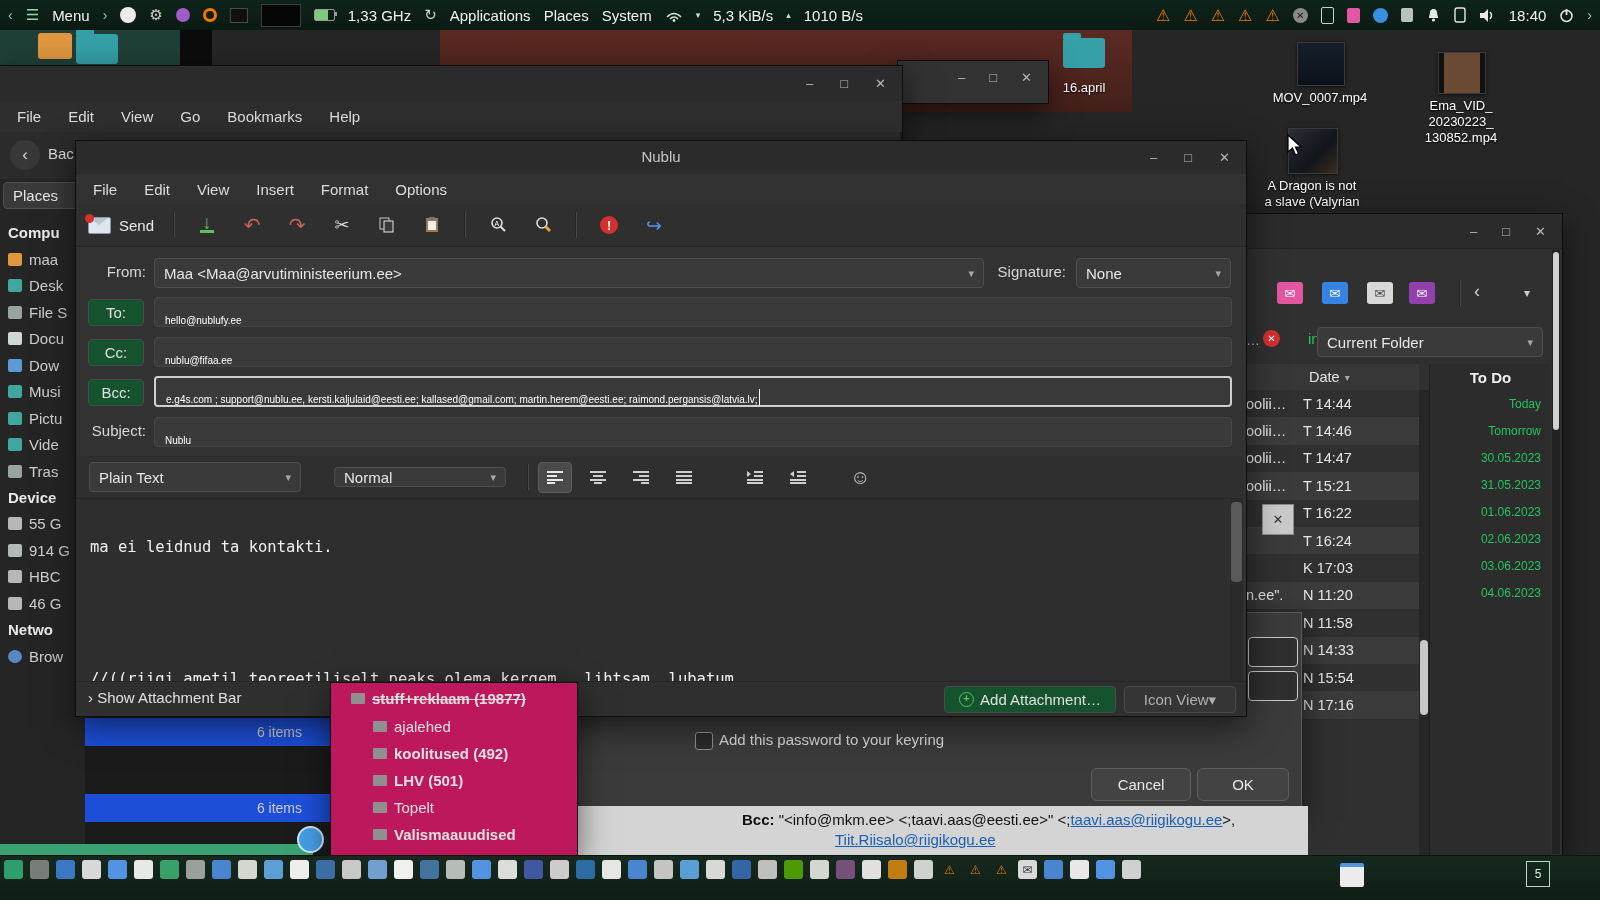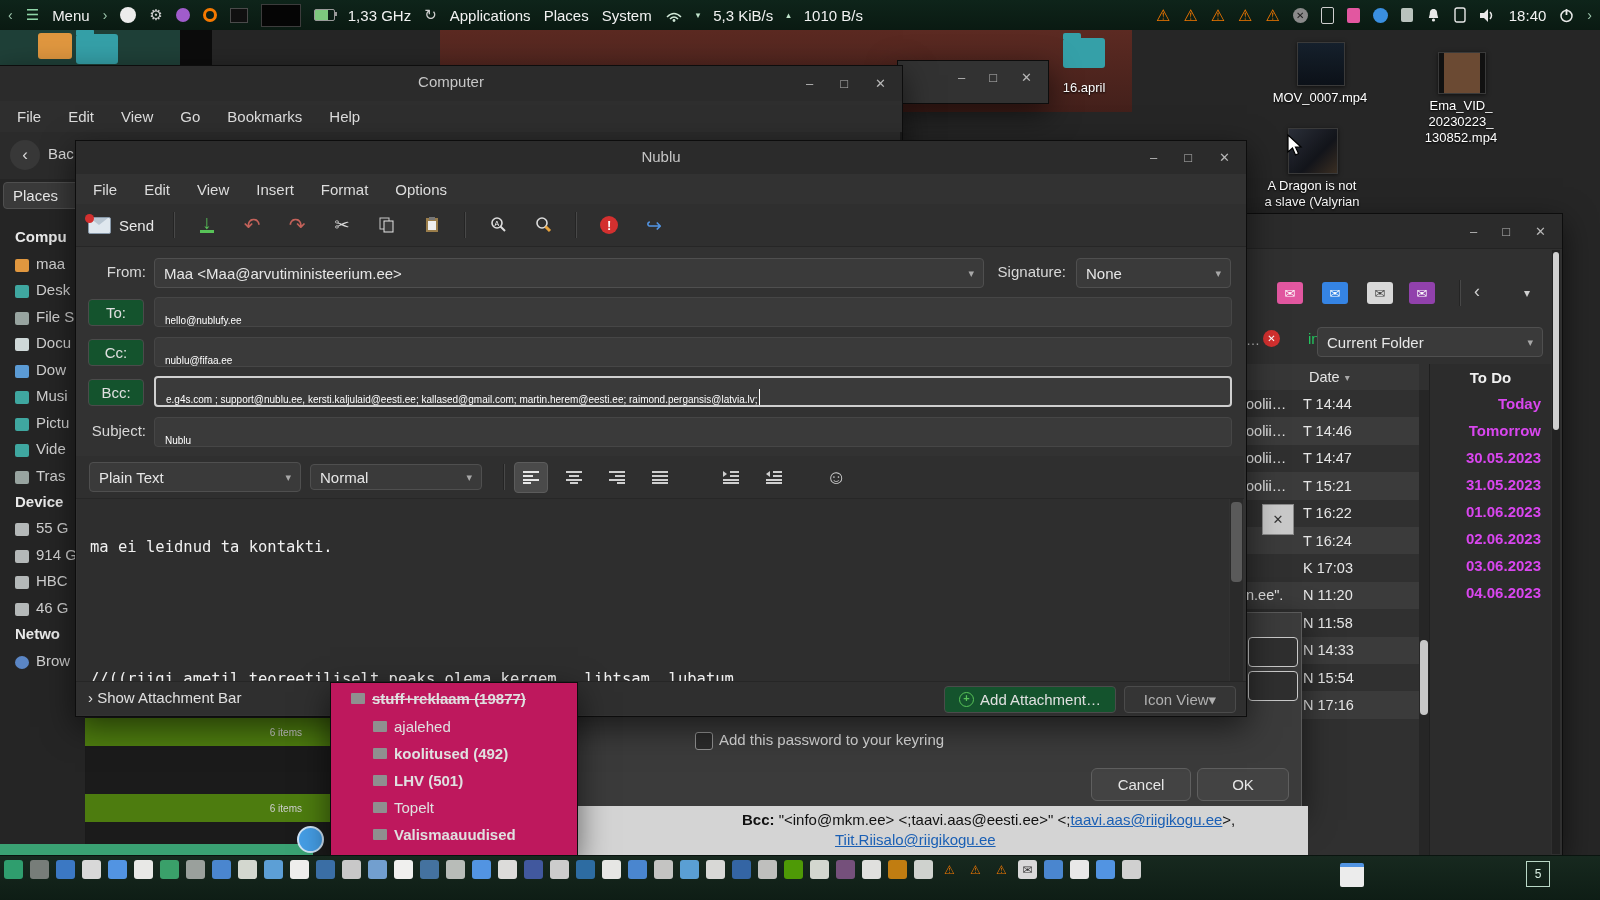--- a/index.html
+++ b/index.html
@@ -50,26 +50,26 @@
   .combo .cv{flex:1;white-space:nowrap;overflow:hidden}
   .combo .dd{color:#a8a8a8;font-size:11px;margin-left:6px}
   .field{background:#3a3a3a;border:1px solid #464646;border-radius:4px;color:#ffffff;display:flex;align-items:flex-end;padding:0 10px;font-size:10px;white-space:nowrap;overflow:hidden;box-sizing:border-box}
   .field.focus{border:2px solid #cfcfcf}
   .caret{display:inline-block;width:1px;height:16px;background:#fff;margin-left:1px}
   .btnlab{background:#14532d;border:1px solid #4b4b4b;border-radius:4px;color:#e0e0e0;display:flex;align-items:center;justify-content:center;font-size:15px;box-sizing:border-box}
   .pushbtn{background:#434343;border:1px solid #5f5f5f;border-radius:6px;color:#e6e6e6;display:flex;align-items:center;justify-content:center;font-size:15px;box-sizing:border-box}
   .sep{width:1px;background:#242424;border-right:1px solid #484848;height:26px}
   
   #fm .rowlab{font-size:15px;color:#cfcfcf}
-  .sb-row{position:absolute;left:15px;width:85px;height:26px;display:flex;align-items:flex-end;gap:7px;box-sizing:border-box;overflow:hidden;white-space:nowrap}
+  .sb-row{position:absolute;left:8px;width:85px;height:26px;display:flex;align-items:center;gap:7px;box-sizing:border-box;overflow:hidden;white-space:nowrap}
   .sb-head{font-weight:bold;color:#e9e9e9;font-size:15px}
   .sb-ic{width:14px;height:13px;border-radius:2px;flex:0 0 auto}
   .ic-or{background:#e0973f}.ic-te{background:#3fa7a0}.ic-gr{background:#98a4a0}.ic-wh{background:#cfd8d8}
   .ic-bl{background:#5b9bd5}.ic-dr{background:#b4b8b8}.ic-gl{background:#5b86c5;border-radius:50%}
-  .statusbar{position:absolute;background:#4d7c0f;color:#cfcfcf;font-size:10px;display:flex;align-items:center;justify-content:flex-end;padding-right:30px;box-sizing:border-box}
+  .statusbar{position:absolute;background:#1d4ed8;color:#cfcfcf;font-size:14px;display:flex;align-items:center;justify-content:flex-end;padding-right:30px;box-sizing:border-box}
   
   .ctool{position:absolute;left:0;top:63px;right:0;height:42px;background:#2f2f2f;border-bottom:1px solid #262626;display:flex;align-items:center;gap:19px;padding-left:12px}
   .tico{display:inline-flex;align-items:center;justify-content:center;width:26px;height:26px}
   .envelope{position:relative;width:21px;height:15px;background:#dfe7ee;border:1px solid #8899aa;border-radius:2px}
   .envelope:before{content:"";position:absolute;left:1px;top:0;border-left:9px solid transparent;border-right:9px solid transparent;border-top:7px solid #b9c6d2}
   .redbadge{position:absolute;left:-4px;top:-4px;width:9px;height:9px;border-radius:50%;background:#d3302f}
   .sendlab{color:#e8e8e8;font-size:15px;margin-left:8px}
   .dl-arrow{color:#58c358;font-size:19px;font-weight:bold;line-height:12px}
   .dl-bar{width:14px;height:3px;background:#58c358;margin-top:1px}
   .uglyph{font-size:20px;color:#c4625a}
@@ -85,21 +85,21 @@
   .vscroll{position:absolute;background:#2a2a2a}
   .vthumb{position:absolute;left:1px;right:1px;background:#5a5a5a;border-radius:4px}
   .attachbar{position:absolute;left:0;top:540px;right:0;height:33px;background:#2f2f2f;border-top:1px solid #262626}
   
   .mailic{width:26px;height:22px;border-radius:3px;display:flex;align-items:center;justify-content:center;color:#fff;font-size:13px}
   .ev-hdr{position:absolute;background:#373737;border-bottom:1px solid #2a2a2a;color:#e4e4e4;font-size:14.5px;display:flex;align-items:center}
   .ev-row{position:absolute;left:0;width:188px;height:27.4px;display:flex;align-items:center;font-size:14.5px;color:#e6e6e6;overflow:hidden}
   .ev-row .snip{width:56px;margin-left:15px;overflow:hidden;white-space:nowrap;flex:0 0 auto}
   .ev-row .time{margin-left:1px;white-space:nowrap}
   .rA{background:#303030}.rB{background:#3b3b3b}
-  .todo-item{height:27px;display:flex;align-items:center;justify-content:flex-end;padding-right:10px;font-weight:bold;font-size:15px;color:#d946ef}
+  .todo-item{height:27px;display:flex;align-items:center;justify-content:flex-end;padding-right:10px;font-weight:normal;font-size:12px;color:#22c55e}
   .redx{width:17px;height:17px;border-radius:50%;background:#d3302f;color:#fff;font-size:10px;display:flex;align-items:center;justify-content:center}
   
   .tree-row{position:absolute;height:26px;display:flex;align-items:center;gap:7px;font-size:15px;color:#e0e0e0;white-space:nowrap}
   .tfold{width:14px;height:11px;background:#8f8f8f;border-radius:1px;flex:0 0 auto}
   .tb{font-weight:bold}.ts{text-decoration:line-through}
   
   #preview{background:#d4d4d4;color:#111;font-size:15px}
   #preview a{color:#1a5fb4;text-decoration:underline}
   
   #taskbar{left:0;top:855px;width:1600px;height:45px;background:linear-gradient(180deg,#17291f,#0e1d15);border-top:1px solid #0a140f;z-index:60}
@@ -148,21 +148,20 @@
   <div class="win" style="left:897px;top:60px;width:150px;height:42px">
     <div class="wctrl" style="gap:24px">
       <span>–</span>
       <span>□</span>
       <span>✕</span>
     </div>
   </div>
 
   <div id="fm" class="win" style="left:-1px;top:65px;width:902px;height:790px;background:#1b1b1b">
     <div class="tbar" style="height:35px">
-      <div class="wtitle">Computer</div>
       <div class="wctrl" style="height:35px">
         <span>–</span>
         <span>□</span>
         <span>✕</span>
       </div>
     </div>
     <div class="menubar" style="top:35px">
       <span>File</span>
       <span>Edit</span>
       <span>View</span>
@@ -487,21 +486,21 @@
     <div class="flab" style="left:8px;top:281px;width:62px">Subject:</div>
     <div class="field" style="position:absolute;left:78px;top:276px;width:1078px;height:30px">
         <span>Nublu</span>
       </div>
 
     <div class="abs" style="left:0;top:315px;width:1168px;height:43px;background:#2f2f2f;border-bottom:1px solid #272727;display:flex;align-items:center;gap:9px;padding-left:13px;box-sizing:border-box">
       <div class="combo" style="width:212px;height:30px">
           <span class="cv">Plain Text</span>
           <span class="dd">▾</span>
         </div>
-      <div class="combo" style="width:172px;height:26px;">
+      <div class="combo" style="width:172px;height:20px;margin-left:24px">
           <span class="cv">Normal</span>
           <span class="dd">▾</span>
         </div>
       <span class="sep" style="margin-left:12px"></span>
       <span class="alignbtn active">
         <svg width="18" height="14">
             <g stroke="#e8e8e8" stroke-width="2">
               <line x1="1" y1="2" x2="17" y2="2"></line>
               <line x1="1" y1="6" x2="11" y2="6"></line>
               <line x1="1" y1="10" x2="17" y2="10"></line>

